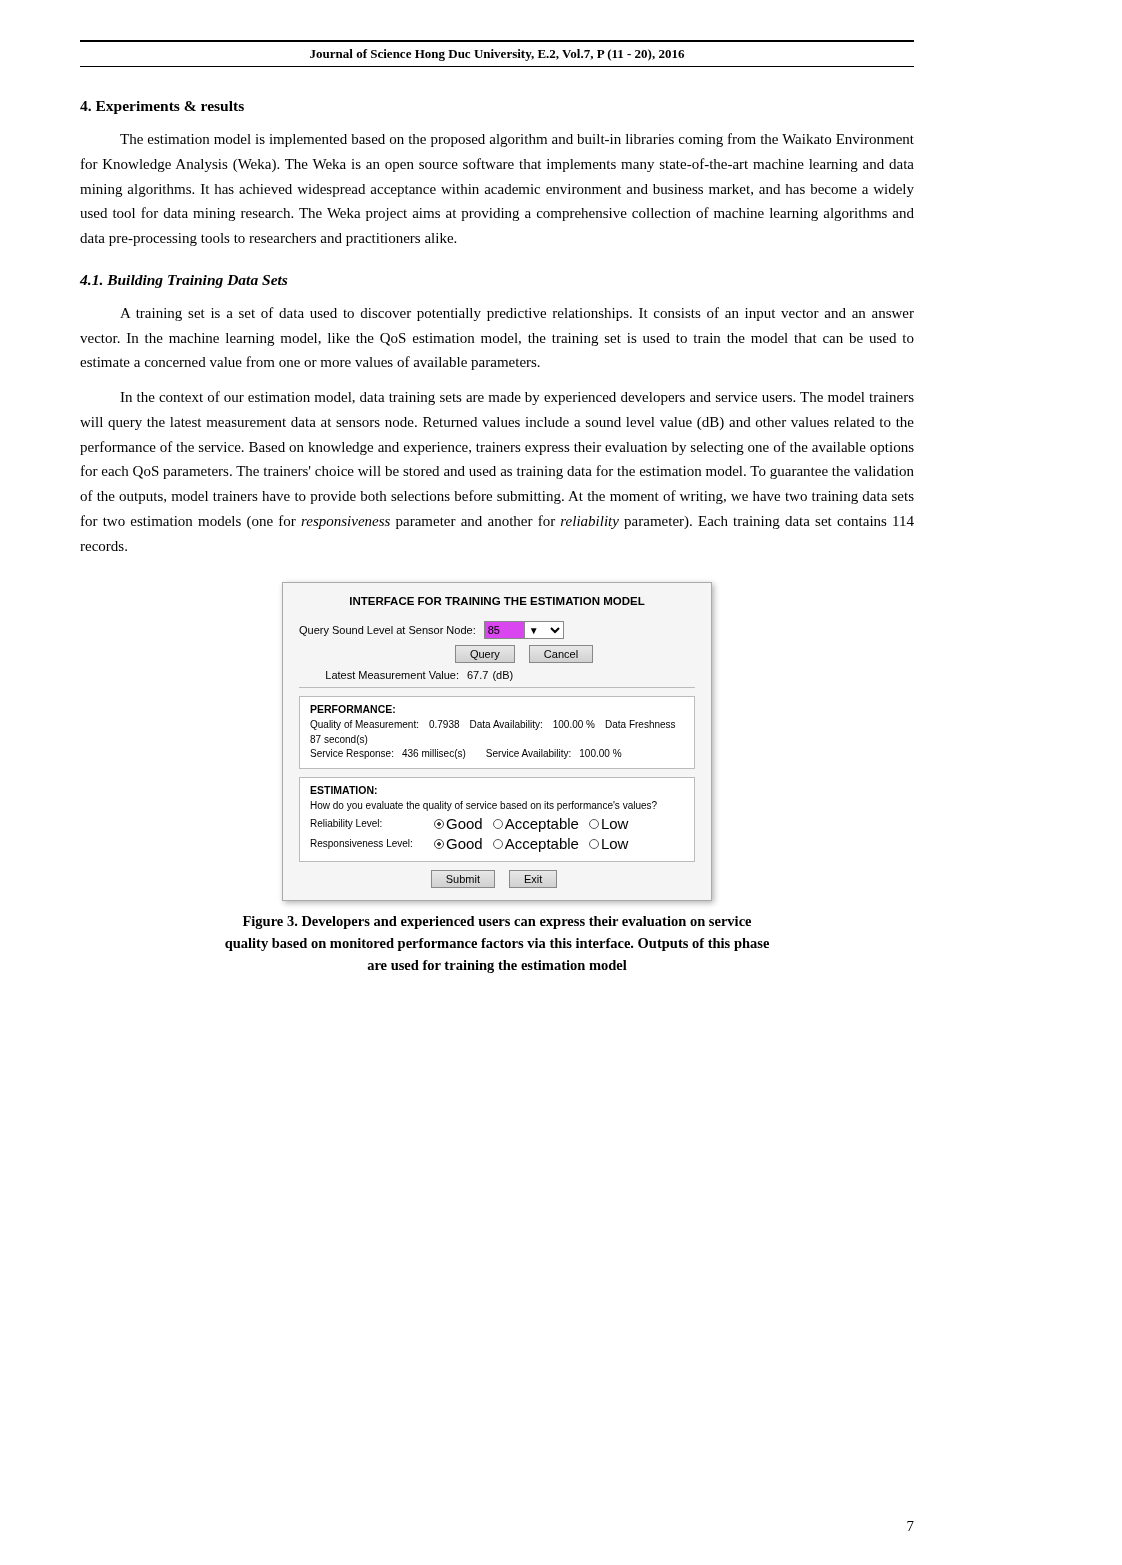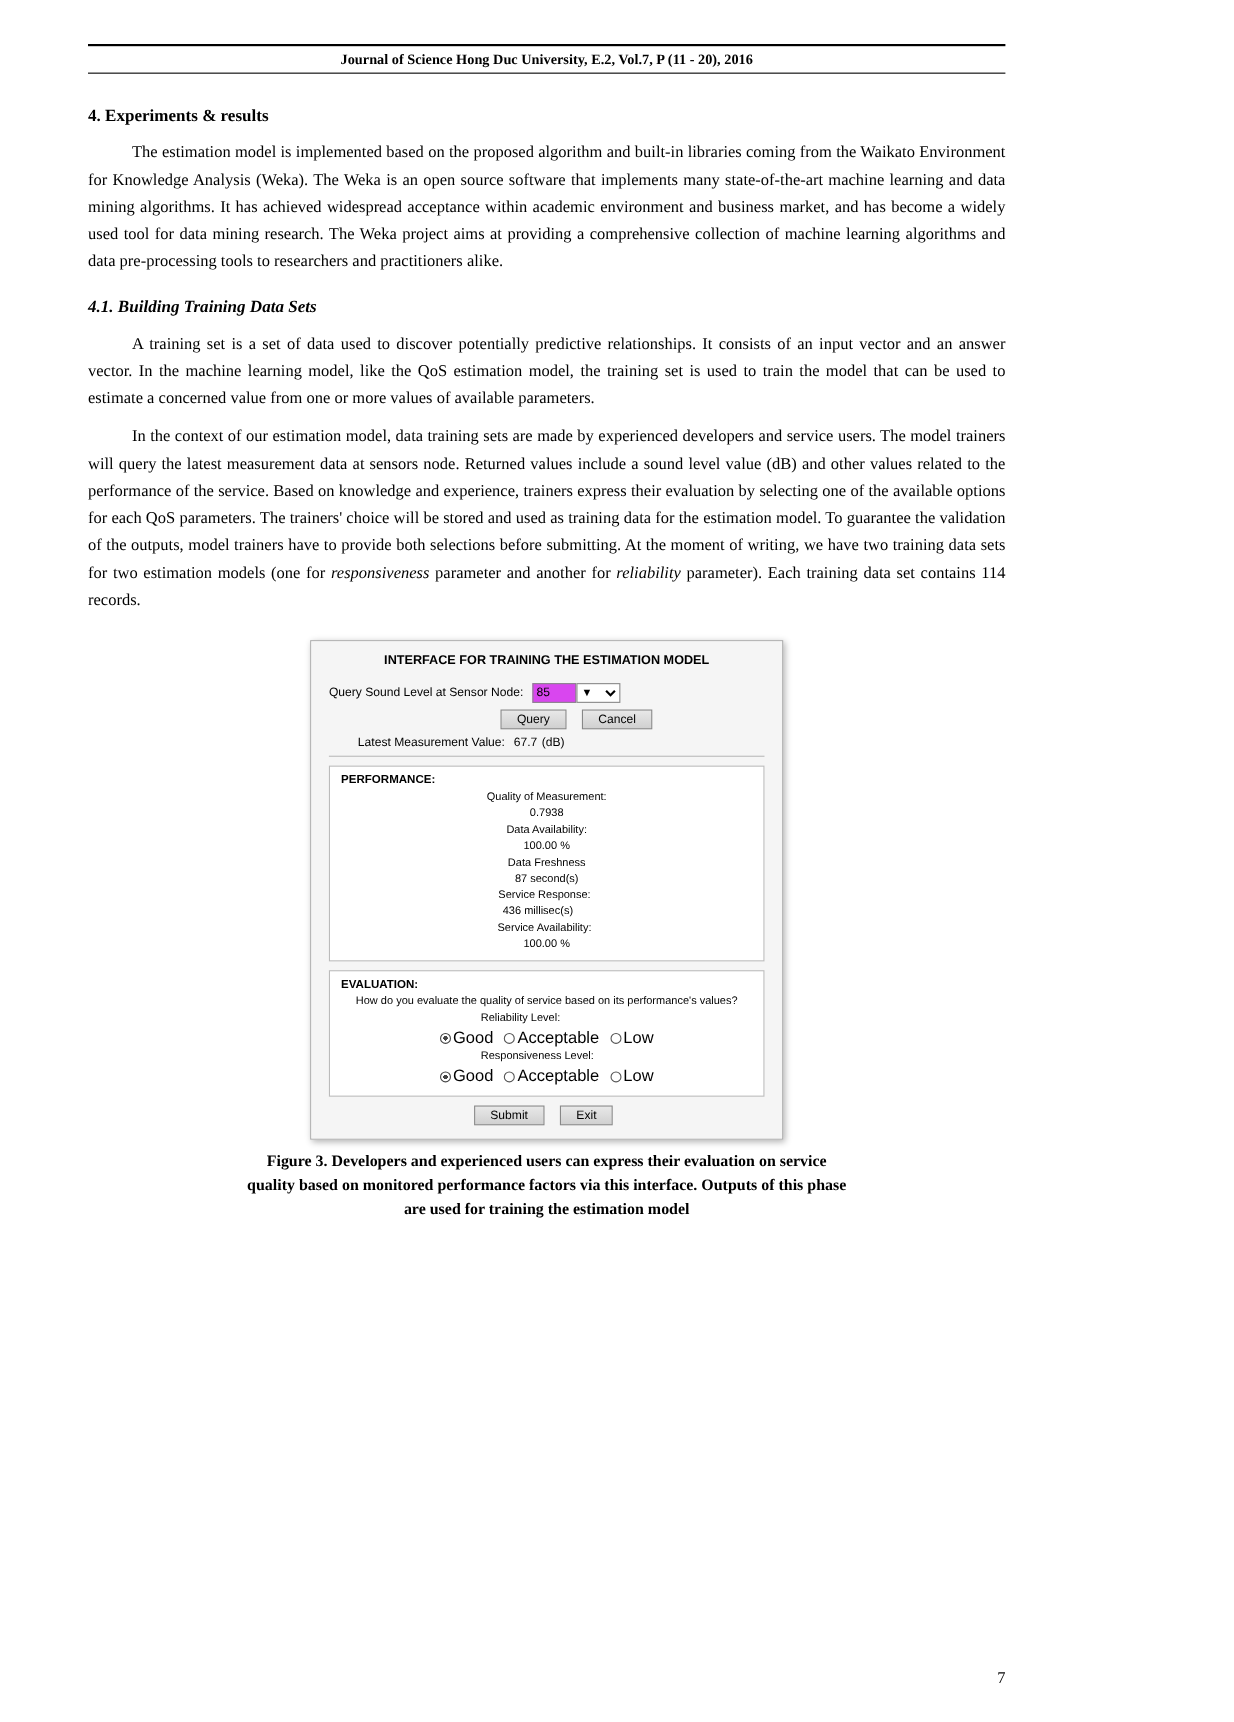--- a/index.html
+++ b/index.html
@@ -153,21 +153,20 @@
       margin-bottom: 4px;
       font-family: Arial, sans-serif;
     }
     .dialog-section-row {
       font-size: 10px;
       margin-bottom: 3px;
       display: flex;
       align-items: center;
       flex-wrap: wrap;
       gap: 4px;
-      flex-direction: column;
     }
     .dialog-radio-group {
       display: flex;
       align-items: center;
       gap: 10px;
     }
     .dialog-radio-label {
       display: flex;
       align-items: center;
       gap: 2px;
@@ -277,21 +276,21 @@
           </div>
           <div class="dialog-section-row">
             <span style="margin-right:4px;">Service Response:</span>
             <span style="margin-right:16px;">436 millisec(s)</span>
             <span style="margin-right:4px;">Service Availability:</span>
             <span>100.00 %</span>
           </div>
         </div>
 
         <div class="dialog-section">
-          <div class="dialog-section-title">EVALUATION:</div>
+          <div class="dialog-section-title">ESTIMATION:</div>
           <div class="dialog-section-row">
             <span>How do you evaluate the quality of service based on its performance's values?</span>
           </div>
 
           <div class="dialog-section-row" style="margin-top:4px;">
             <span style="min-width:120px;">Reliability Level:</span>
             <div class="dialog-radio-group">
               <label class="dialog-radio-label">
                 <span class="radio-circle selected"></span>
                 <span>Good</span>

